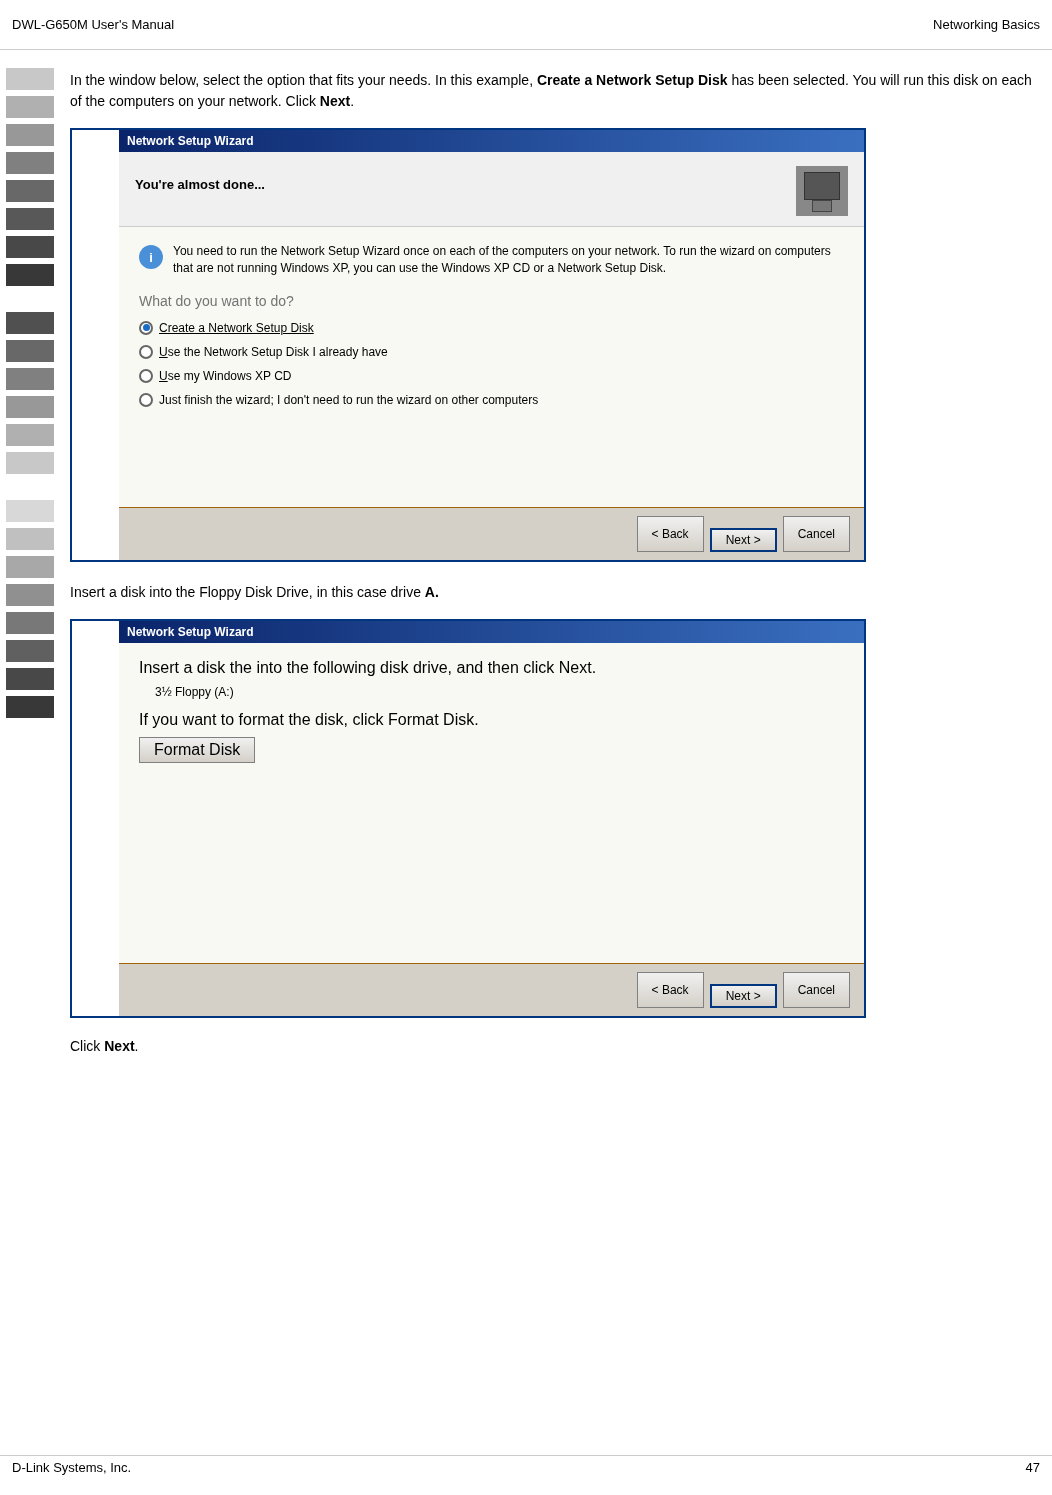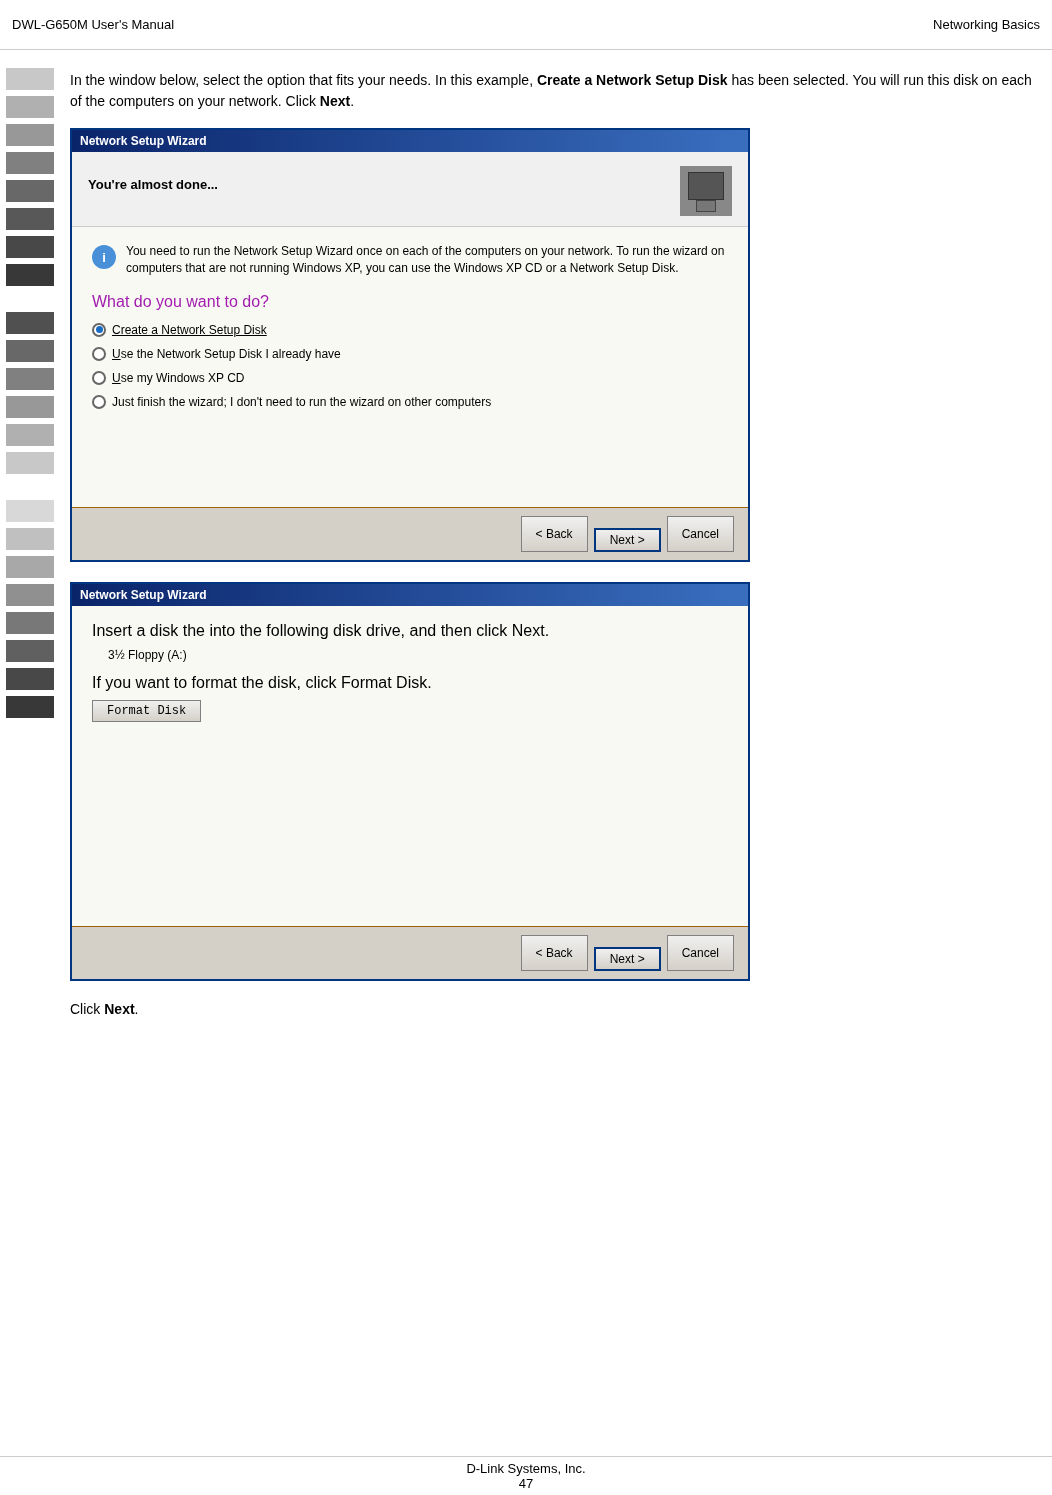--- a/index.html
+++ b/index.html
@@ -22,23 +22,22 @@
     }
 
     .page-footer {
       display: flex;
       justify-content: space-between;
       align-items: center;
       padding: 4px 12px;
       border-top: 1px solid #ccc;
       font-size: 13px;
       position: absolute;
-      bottom: 0;
+      bottom: 16px;
       width: 100%;
-      flex-direction: column;
     }
 
     .main-content {
       display: flex;
       padding: 10px 0;
       justify-content: flex-end;
     }
 
     .sidebar {
       width: 70px;
@@ -64,21 +63,22 @@
     .intro-text {
       font-size: 14px;
       line-height: 1.5;
       margin-bottom: 16px;
     }
 
     .wizard-window {
       border: 2px solid #003580;
       background: #fff;
       margin-bottom: 20px;
-      width: 680px;
+      width: 796px;
+      padding-left: 47px;
     }
 
     .wizard-titlebar {
       background: linear-gradient(to right, #0a246a, #3a6fc0);
       color: #fff;
       padding: 4px 8px;
       font-size: 12px;
       font-weight: bold;
       display: flex;
       align-items: center;
@@ -133,23 +133,23 @@
       margin-top: 2px;
     }
 
     .info-text {
       font-size: 12px;
       line-height: 1.4;
       color: #000;
     }
 
     .question-text {
-      font-size: 16px;
+      font-size: 14px;
       margin-bottom: 12px;
-      color: #a21caf;
+      color: #737373;
     }
 
     .radio-option {
       display: flex;
       align-items: center;
       gap: 6px;
       margin-bottom: 10px;
       font-size: 12px;
       color: #000;
     }
@@ -225,23 +225,22 @@
       font-size: 12px;
       margin-left: 16px;
       margin-bottom: 12px;
       color: #000;
     }
 
     .format-btn {
       background: linear-gradient(to bottom, #f0f0f0, #d4d0c8);
       border: 1px solid #808080;
       padding: 3px 14px;
-      font-size: 12px;
+      font-size: 16px;
       cursor: pointer;
-      font-family: Liberation Mono, monospace;
     }
 
     .click-next-text {
       font-size: 14px;
       margin-top: 12px;
     }
 
     .page-wrapper {
       position: relative;
       min-height: 1495px;
@@ -330,20 +329,23 @@
             </div>
           </div>
           <div class="wizard-bottom-bar">
             <button class="wizard-btn">&lt; Back</button>
             <button class="wizard-btn primary">Next &gt;</button>
             <button class="wizard-btn">Cancel</button>
           </div>
         </div>
       </div>
 
+      <p class="section-text">
+        <span>Insert a disk into the Floppy Disk Drive, in this case drive </span><strong>A.</strong>
+      </p>
 
       <div class="wizard-window">
         <div class="wizard-titlebar">
           <span>Network Setup Wizard</span>
         </div>
         <div class="wizard-body">
           <div class="insert-main-area">
             <p class="insert-info-text">Insert a disk the into the following disk drive, and then click Next.</p>
             <p class="drive-label">3½ Floppy (A:)</p>
             <p class="insert-info-text">If you want to format the disk, click Format Disk.</p>

